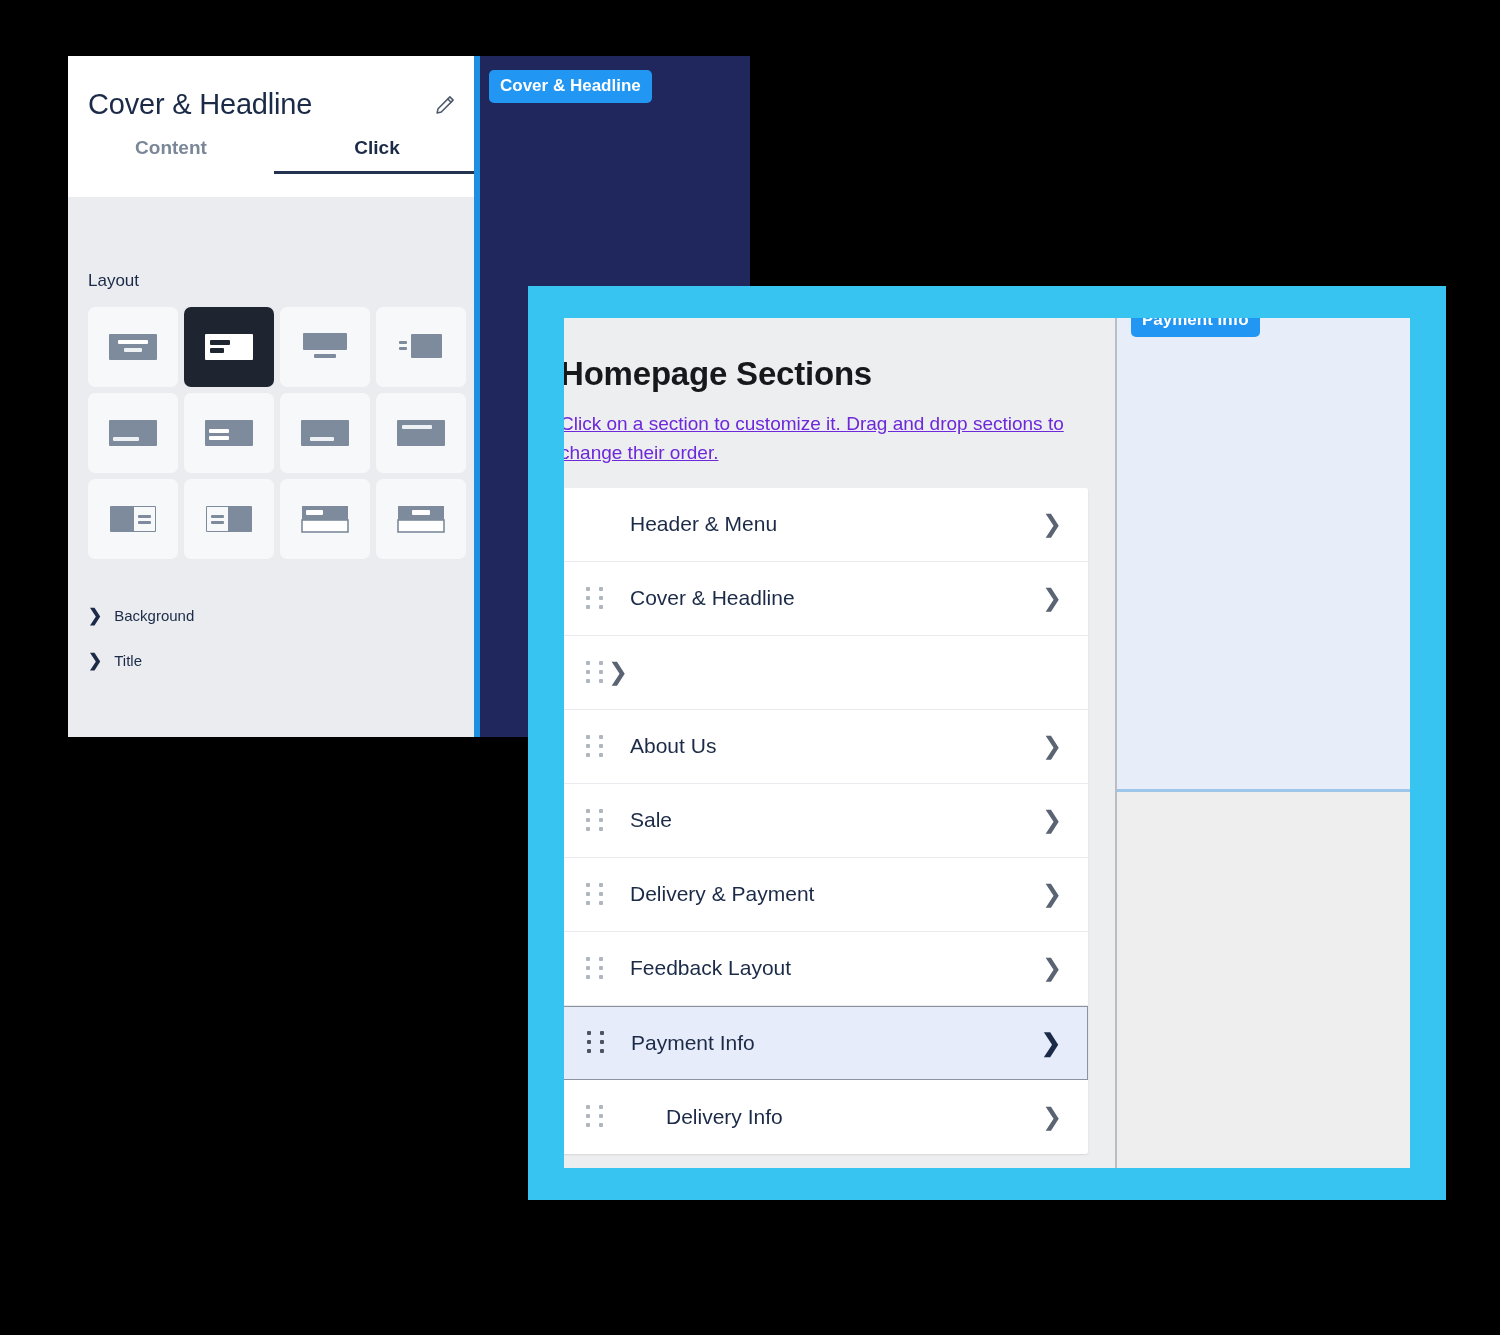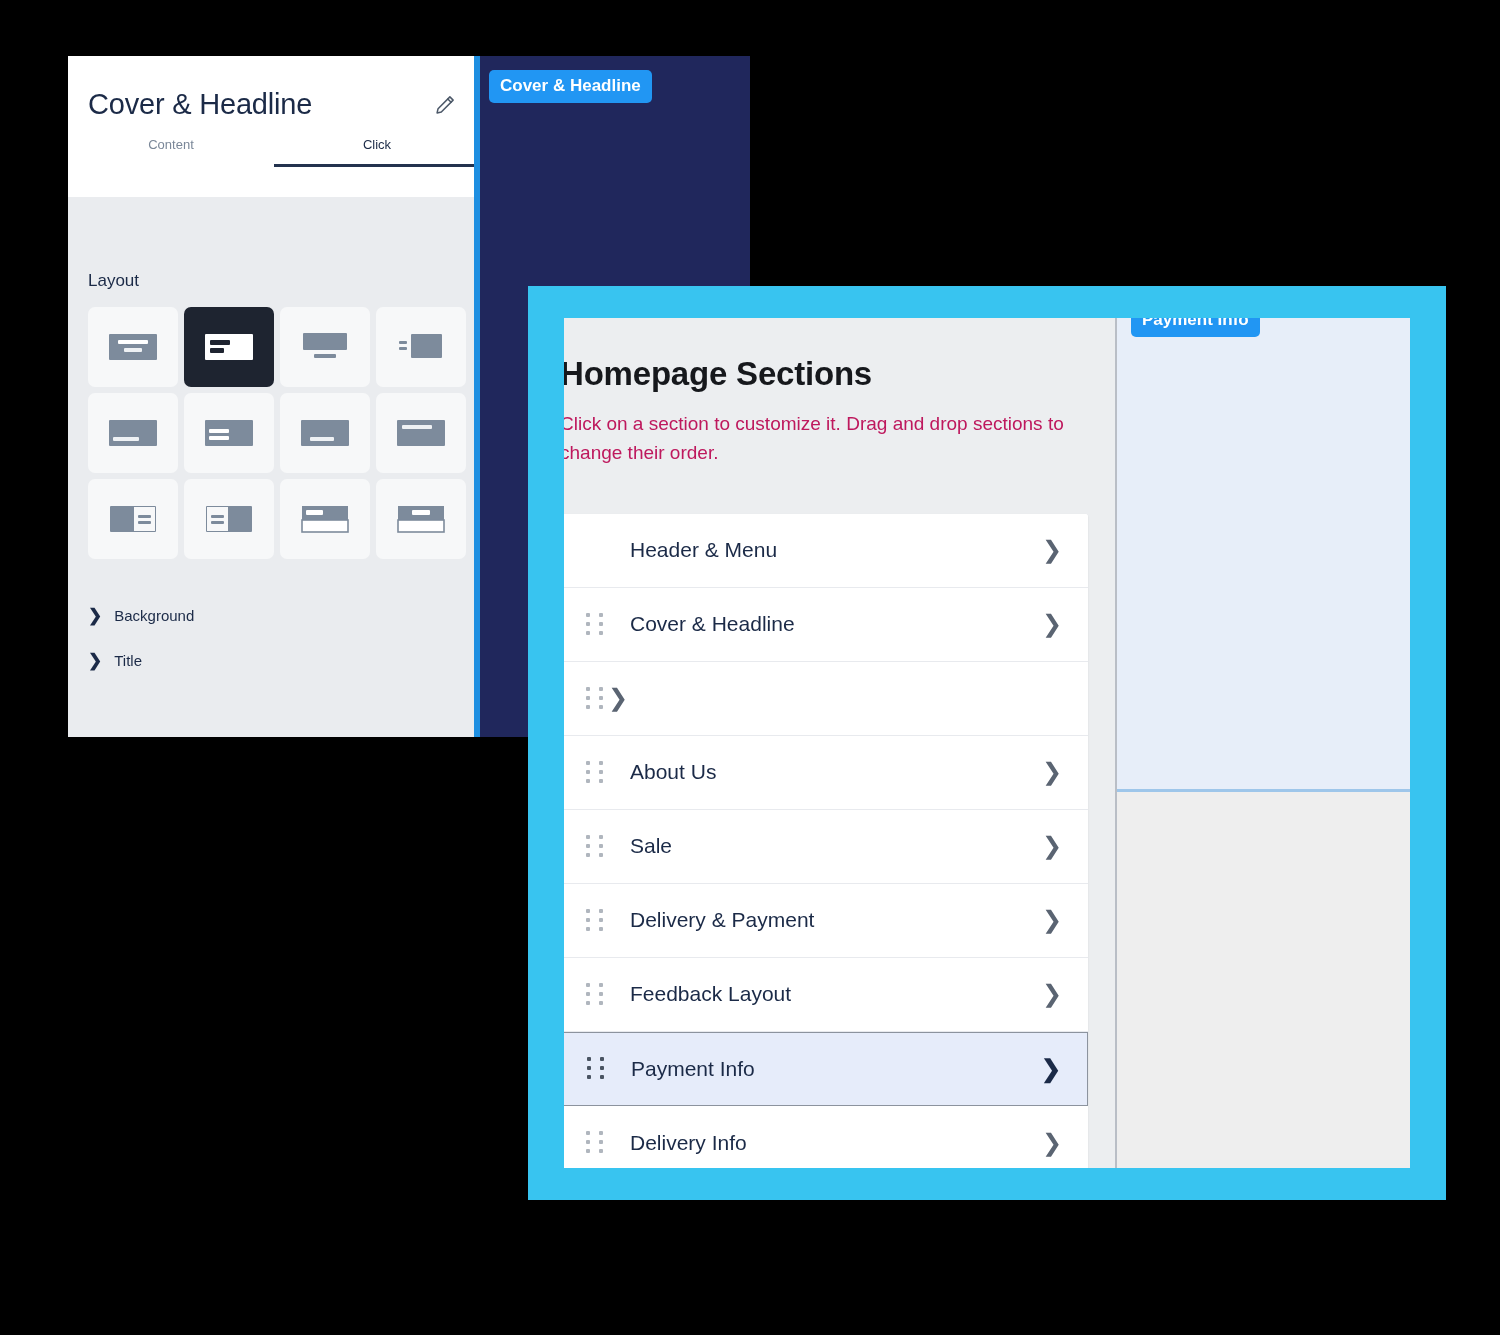--- a/index.html
+++ b/index.html
@@ -55,25 +55,26 @@
     opacity: .92;
     cursor: pointer;
   }
   #editor-tabs {
     display: flex;
     margin-top: 16px;
   }
   .etab {
     flex: 1;
     text-align: center;
-    font-size: 13px;
+    font-size: 19px;
     padding-bottom: 12px;
     color: #7a8798;
     cursor: pointer;
     border-bottom: 3px solid transparent;
+    font-weight: bold;
   }
   .etab.active {
     color: #1b2a47;
     border-bottom: 3px solid #23324e;
   }
   #editor-body {
     padding: 26px 20px 0 20px;
     margin-top: 48px;
   }
   #layout-label {
@@ -181,46 +182,47 @@
     font-size: 33px;
     font-weight: bold;
     color: #16181c;
     padding: 37px 6px 0 0;
     margin-left: -4px;
     letter-spacing: -0.2px;
     white-space: nowrap;
   }
   #sections-sub {
     font-size: 19px;
-    color: #be185d;
+    color: #6d28d9;
     line-height: 1.55;
     margin-left: -4px;
     margin-top: 16px;
     width: 528px;
+    text-decoration: underline;
   }
   #sections-list {
-    margin-top: 46px;
+    margin-top: 20px;
     margin-left: -4px;
     width: 528px;
     background: #ffffff;
     border-radius: 3px;
     box-shadow: 0 1px 2px rgba(0,0,0,.10);
     overflow: hidden;
   }
   .srow {
     display: flex;
     align-items: center;
     height: 74px;
     border-bottom: 1px solid #e8eaee;
     background: #ffffff;
     cursor: pointer;
     box-sizing: border-box;
     position: relative;
   }
-  .srow:last-child { border-bottom: none; }
+  .srow:last-child { border-bottom: none; gap: 36px; }
   .srow.selected {
     background: #e6ecfa;
     border: 1px solid #8c939e;
   }
   .srow .handle {
     width: 22px;
     margin-left: 26px;
     flex: 0 0 auto;
     display: grid;
     grid-template-columns: 6px 6px;

